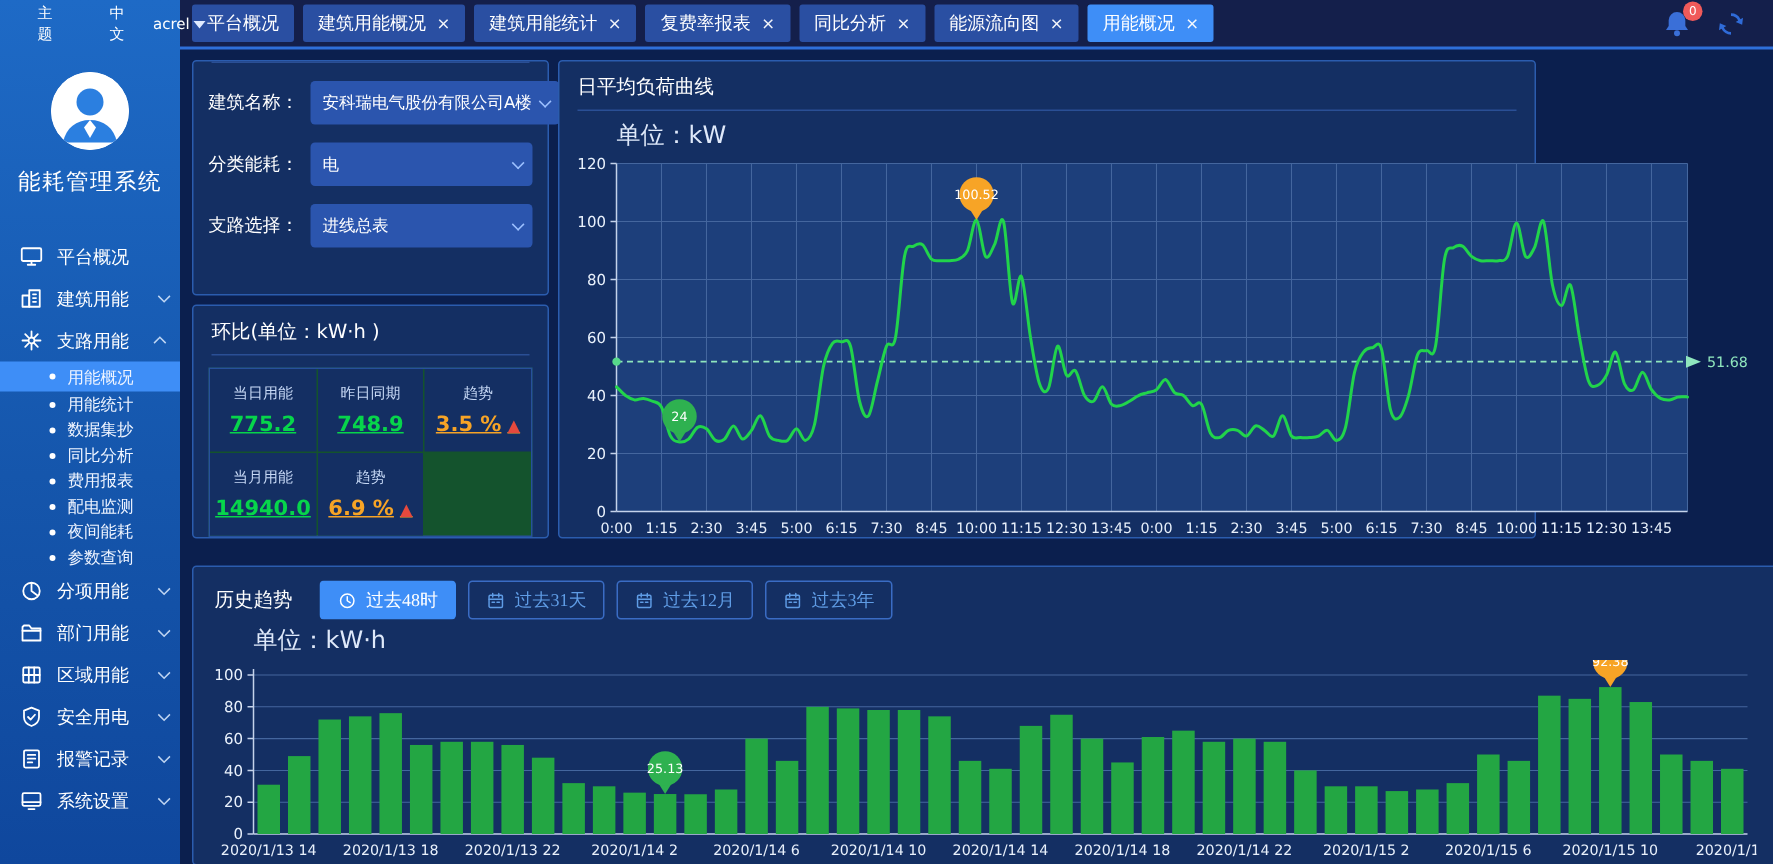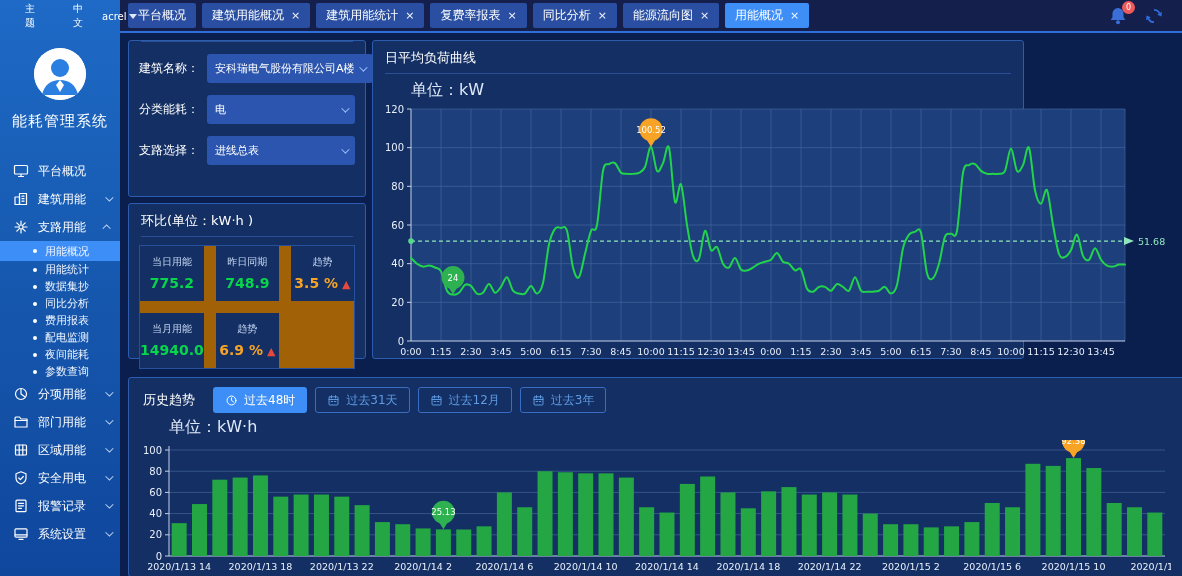--- a/index.html
+++ b/index.html
@@ -50,36 +50,36 @@
 
   .filter-panel { left:128px; top:40px; width:238px; height:157px; }
   .f-row { display:flex; align-items:center; margin:12px 10px 0; }
   .f-label { color:#fff; font-size:12px; width:68px; flex:0 0 68px; }
   .select { flex:1; height:29px; background:#2b55ae; border-radius:3px; color:#fff; font-size:11px;
     display:flex; align-items:center; justify-content:space-between; padding:0 8px; cursor:pointer; }
   .select .sv { overflow:hidden; white-space:nowrap; }
   .schev { width:6px; height:6px; border-right:1.4px solid #9cc0ff; border-bottom:1.4px solid #9cc0ff; transform:rotate(45deg) translateY(-2px); flex:0 0 6px; margin-left:4px; }
 
   .ring-panel { left:128px; top:203px; width:238px; height:156px; }
-  .ring-grid { margin:8px 10px 0; display:grid; grid-template-columns:repeat(3,1fr); gap:12px;
-    background:#a16207; border:1px solid #27509c; }
+  .ring-grid { margin:8px 10px 0; display:grid; grid-template-columns:repeat(3,1fr); gap:1px;
+    background:#14532d; border:1px solid #27509c; }
   .cell { background:#142f63; height:55px; text-align:center; }
   .c-label { font-size:10px; color:#c6d8f5; margin-top:9px; }
-  .c-value { font-size:14px; font-weight:bold; margin-top:6px; color:#07d54b; }
+  .c-value { font-size:14px; font-weight:bold; margin-top:6px; color:#07d54b;text-decoration:underline; }
   .c-value.trend { color:#f7a426; }
   .tri-up { color:#e5493d; font-size:11px; margin-left:4px; }
 
   .line-panel { left:372px; top:40px; width:652px; height:319px; }
   .unit-label { color:#dfe9fa; font-size:16px; padding:6px 0 2px 38px; }
 
   .trend-panel { left:128px; top:377px; width:1130px; height:200px; }
   .trend-header { display:flex; align-items:center; gap:10px; padding:9px 14px 2px; }
   .trend-title { color:#fff; font-size:13px; margin-right:8px; }
   .tbtn { height:26px; padding:0 11px; border-radius:3px; font-size:12px; display:flex; align-items:center; gap:6px;
-    cursor:pointer; border:1px solid transparent; }
+    cursor:pointer; border:1px solid transparent;font-family:Liberation Serif, serif; }
   .tbtn.active { background:#3e8ef7; color:#fff; }
   .tbtn.inactive { border-color:#3a6cc4; color:#5f9ce5; background:transparent; }
 
   svg text { font-family:"DejaVu Sans","Liberation Sans",sans-serif; }
 </style>
 </head>
 <body>
 
 <div class="sidebar">
   <div class="sb-header">

